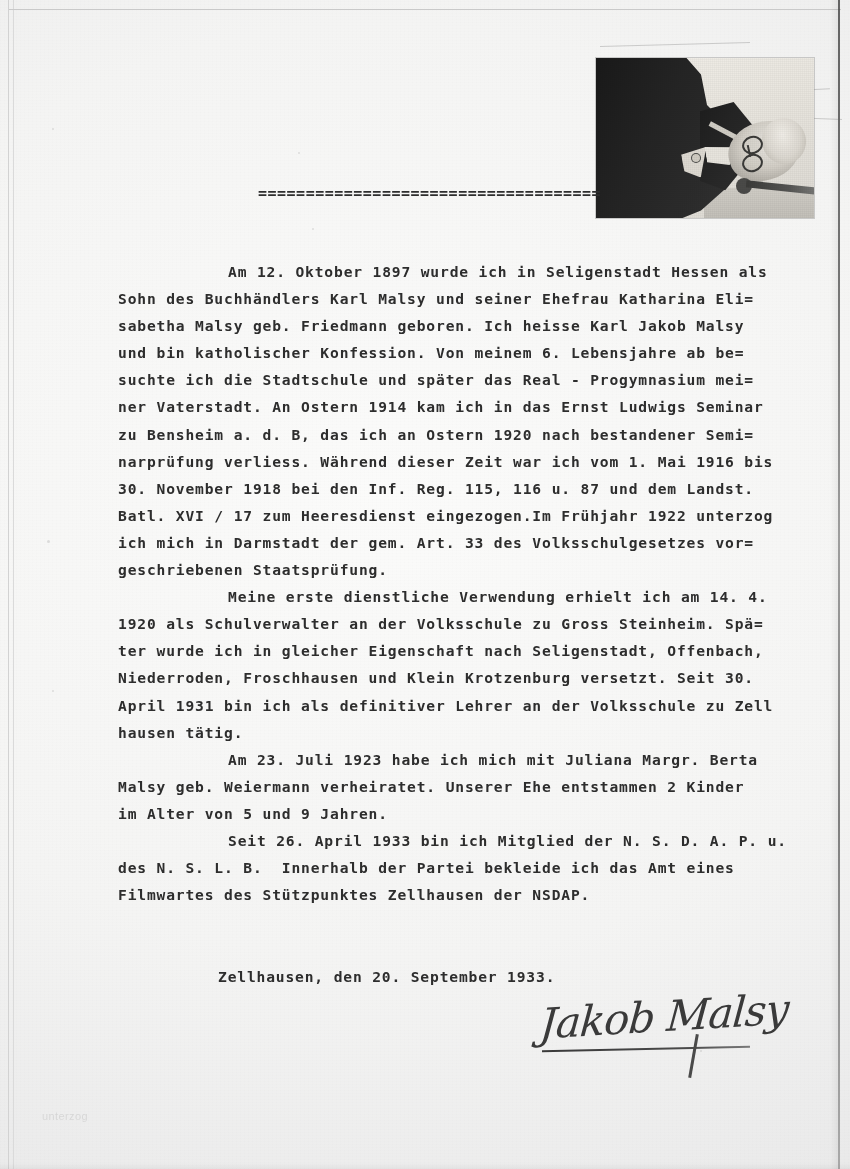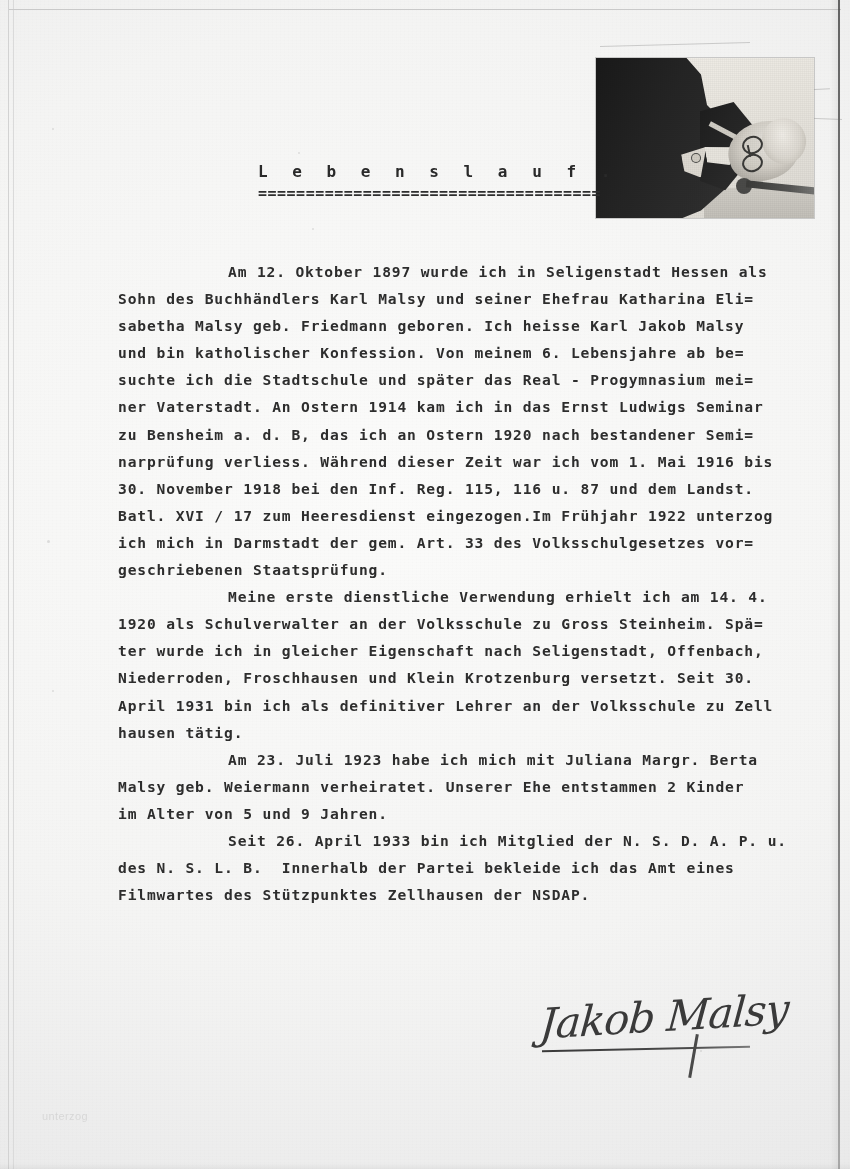--- a/index.html
+++ b/index.html
@@ -360,21 +360,20 @@
       <div class="ph-glass2"></div>
       <div class="ph-glass-bridge"></div>
       <div class="ph-cane2"></div>
       <div class="ph-cane"></div>
       <div class="ph-noise"></div>
     </div>
   </div>
 
   <div class="doc-text">
 
-    <div class="title">L e b e n s l a u f .</div>
     <div class="title-rule">====================================</div>
 
     <div class="body-block">
         <div class="line indent">Am 12. Oktober 1897 wurde ich in Seligenstadt Hessen als</div>
         <div class="line">Sohn des Buchhändlers Karl Malsy und seiner Ehefrau Katharina Eli=</div>
         <div class="line">sabetha Malsy geb. Friedmann geboren. Ich heisse Karl Jakob Malsy</div>
         <div class="line">und bin katholischer Konfession. Von meinem 6. Lebensjahre ab be=</div>
         <div class="line">suchte ich die Stadtschule und später das Real - Progymnasium mei=</div>
         <div class="line">ner Vaterstadt. An Ostern 1914 kam ich in das Ernst Ludwigs Seminar</div>
         <div class="line">zu Bensheim a. d. B, das ich an Ostern 1920 nach bestandener Semi=</div>
@@ -390,20 +389,21 @@
         <div class="line">April 1931 bin ich als definitiver Lehrer an der Volksschule zu Zell</div>
         <div class="line">hausen tätig.</div>
         <div class="line indent">Am 23. Juli 1923 habe ich mich mit Juliana Margr. Berta</div>
         <div class="line">Malsy geb. Weiermann verheiratet. Unserer Ehe entstammen 2 Kinder</div>
         <div class="line">im Alter von 5 und 9 Jahren.</div>
         <div class="line indent">Seit 26. April 1933 bin ich Mitglied der N. S. D. A. P. u.</div>
         <div class="line">des N. S. L. B.  Innerhalb der Partei bekleide ich das Amt eines</div>
         <div class="line">Filmwartes des Stützpunktes Zellhausen der NSDAP.</div>
       </div>
 
+    <div class="sign-city">Zellhausen, den 20. September 1933.</div>
 
     <div class="signature">
       <div class="sig-text">Jakob Malsy</div>
       <div class="sig-underline"></div>
       <div class="sig-tail"></div>
     </div>
 
   </div>
 
   <div class="watermark">unterzog</div>

